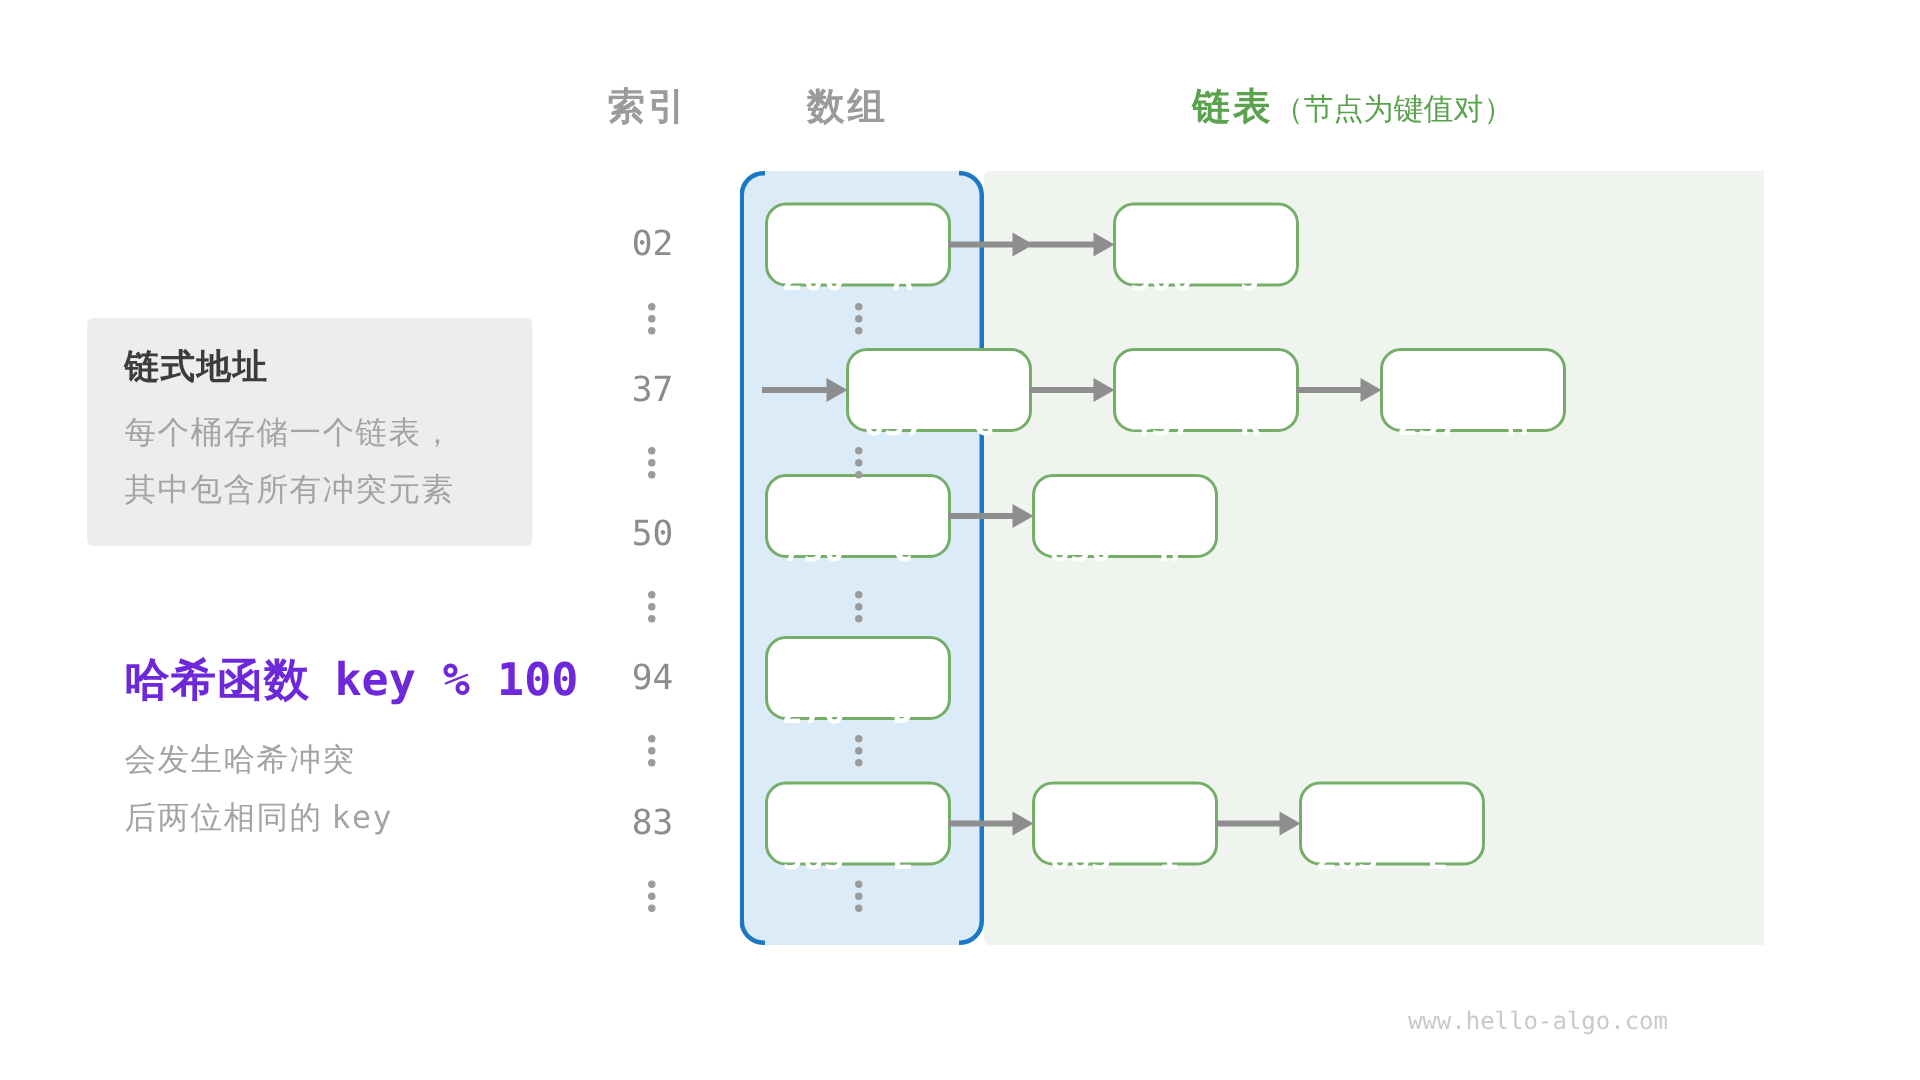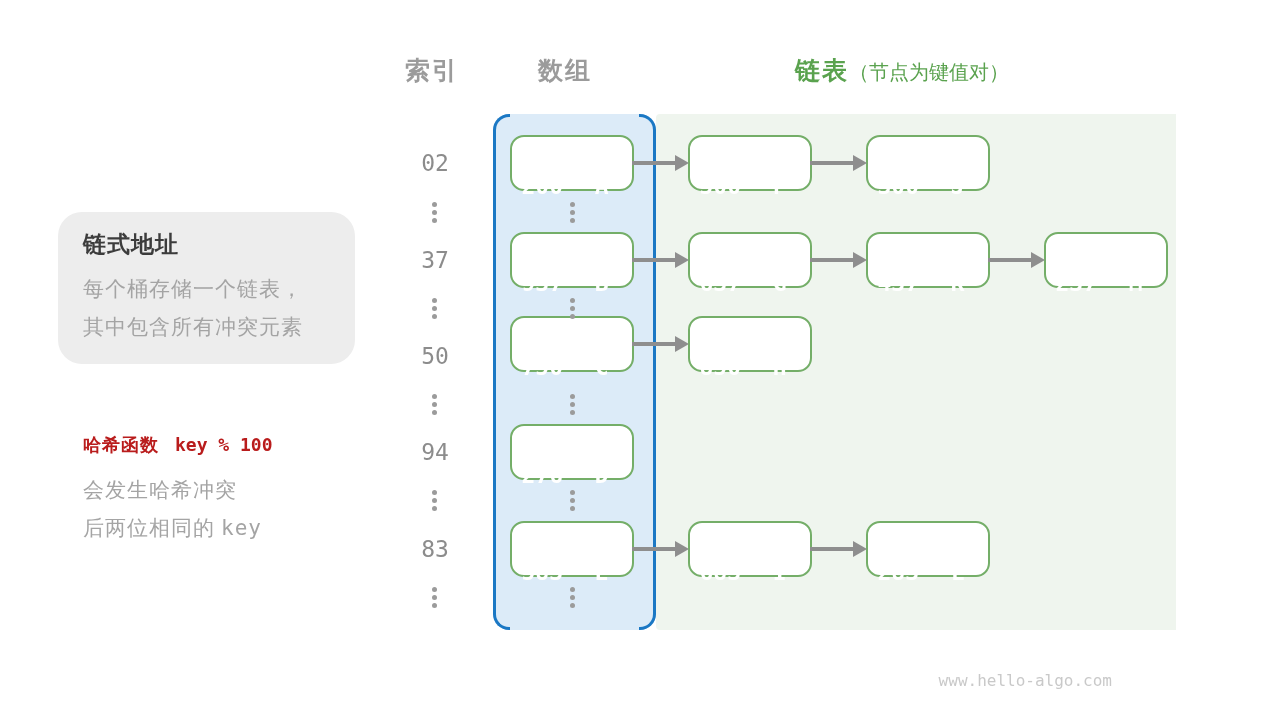--- a/index.html
+++ b/index.html
@@ -13,26 +13,26 @@
   html,body{background:#fff;}
   body{font-family:"Liberation Sans",sans-serif;}
   .canvas{position:relative;width:1176px;height:720px;background:#ffffff;overflow:hidden;}
 
   
   .col-header{position:absolute;top:54px;font-size:25px;font-weight:bold;color:var(--header-gray);letter-spacing:2px;}
   .col-header.list{color:var(--accent-green);}
   .col-header .note{font-weight:normal;font-size:20px;letter-spacing:0;}
 
   
-  .callout{position:absolute;left:58px;top:212px;width:297px;height:152px;background:var(--callout-bg);border-radius:24px;padding:17px 24px 0 25px;}
+  .callout{position:absolute;left:58px;top:212px;width:297px;height:152px;background:var(--callout-bg);border-radius:4px;padding:17px 24px 0 25px;}
   .callout .title{font-size:23px;font-weight:bold;color:var(--dark);letter-spacing:1px;}
   .callout .body{margin-top:10px;font-size:21px;color:var(--muted);line-height:38px;letter-spacing:1px;}
 
   .hash-note{position:absolute;left:83px;top:433px;}
-  .hash-note .line1{font-size:18px;color:#b91c1c;}
+  .hash-note .line1{font-size:30px;color:#6d28d9;}
   .hash-note .line1 .t{font-weight:bold;letter-spacing:1px;}
   .hash-note .code{font-family:"DejaVu Sans Mono","Liberation Mono",monospace;font-weight:bold;margin-left:16px;}
   .hash-note .body{margin-top:14px;font-size:21px;color:var(--muted);line-height:38px;letter-spacing:1px;}
   .hash-note .body .mcode{font-family:"DejaVu Sans Mono","Liberation Mono",monospace;margin-left:6px;}
 
   
   .green-region{position:absolute;left:656px;top:114px;width:559px;height:516px;background:var(--green-bg);border-radius:4px 16px 16px 4px;}
   .array-region{position:absolute;left:493px;top:114px;width:163px;height:516px;background:var(--array-bg);border-radius:16px;}
   .bracket{position:absolute;top:0;width:17px;height:100%;}
   .bracket.left{left:0;border-left:3px solid var(--blue);border-top:3px solid var(--blue);border-bottom:3px solid var(--blue);border-radius:16px 0 0 16px;}
@@ -97,39 +97,31 @@
       <div class="index-label" style="top: 147px;">02</div>
       <div class="node-row" style="left: 510px; top: 135px;">
         <div class="node">
           <div class="cell key">200</div>
           <div class="cell val">A</div>
         </div>
         <div class="arrow">
           <div class="shaft"></div>
           <div class="head"></div>
         </div>
-        <div class="node">
-          <div class="cell key">500</div>
-          <div class="cell val">F</div>
-        </div>
         <div class="arrow">
           <div class="shaft"></div>
           <div class="head"></div>
         </div>
         <div class="node">
           <div class="cell key">300</div>
           <div class="cell val">J</div>
         </div>
       </div>
       <div class="index-label" style="top: 244px;">37</div>
       <div class="node-row" style="left: 510px; top: 232px;">
-        <div class="node">
-          <div class="cell key">937</div>
-          <div class="cell val">B</div>
-        </div>
         <div class="arrow">
           <div class="shaft"></div>
           <div class="head"></div>
         </div>
         <div class="node">
           <div class="cell key">637</div>
           <div class="cell val">G</div>
         </div>
         <div class="arrow">
           <div class="shaft"></div>

